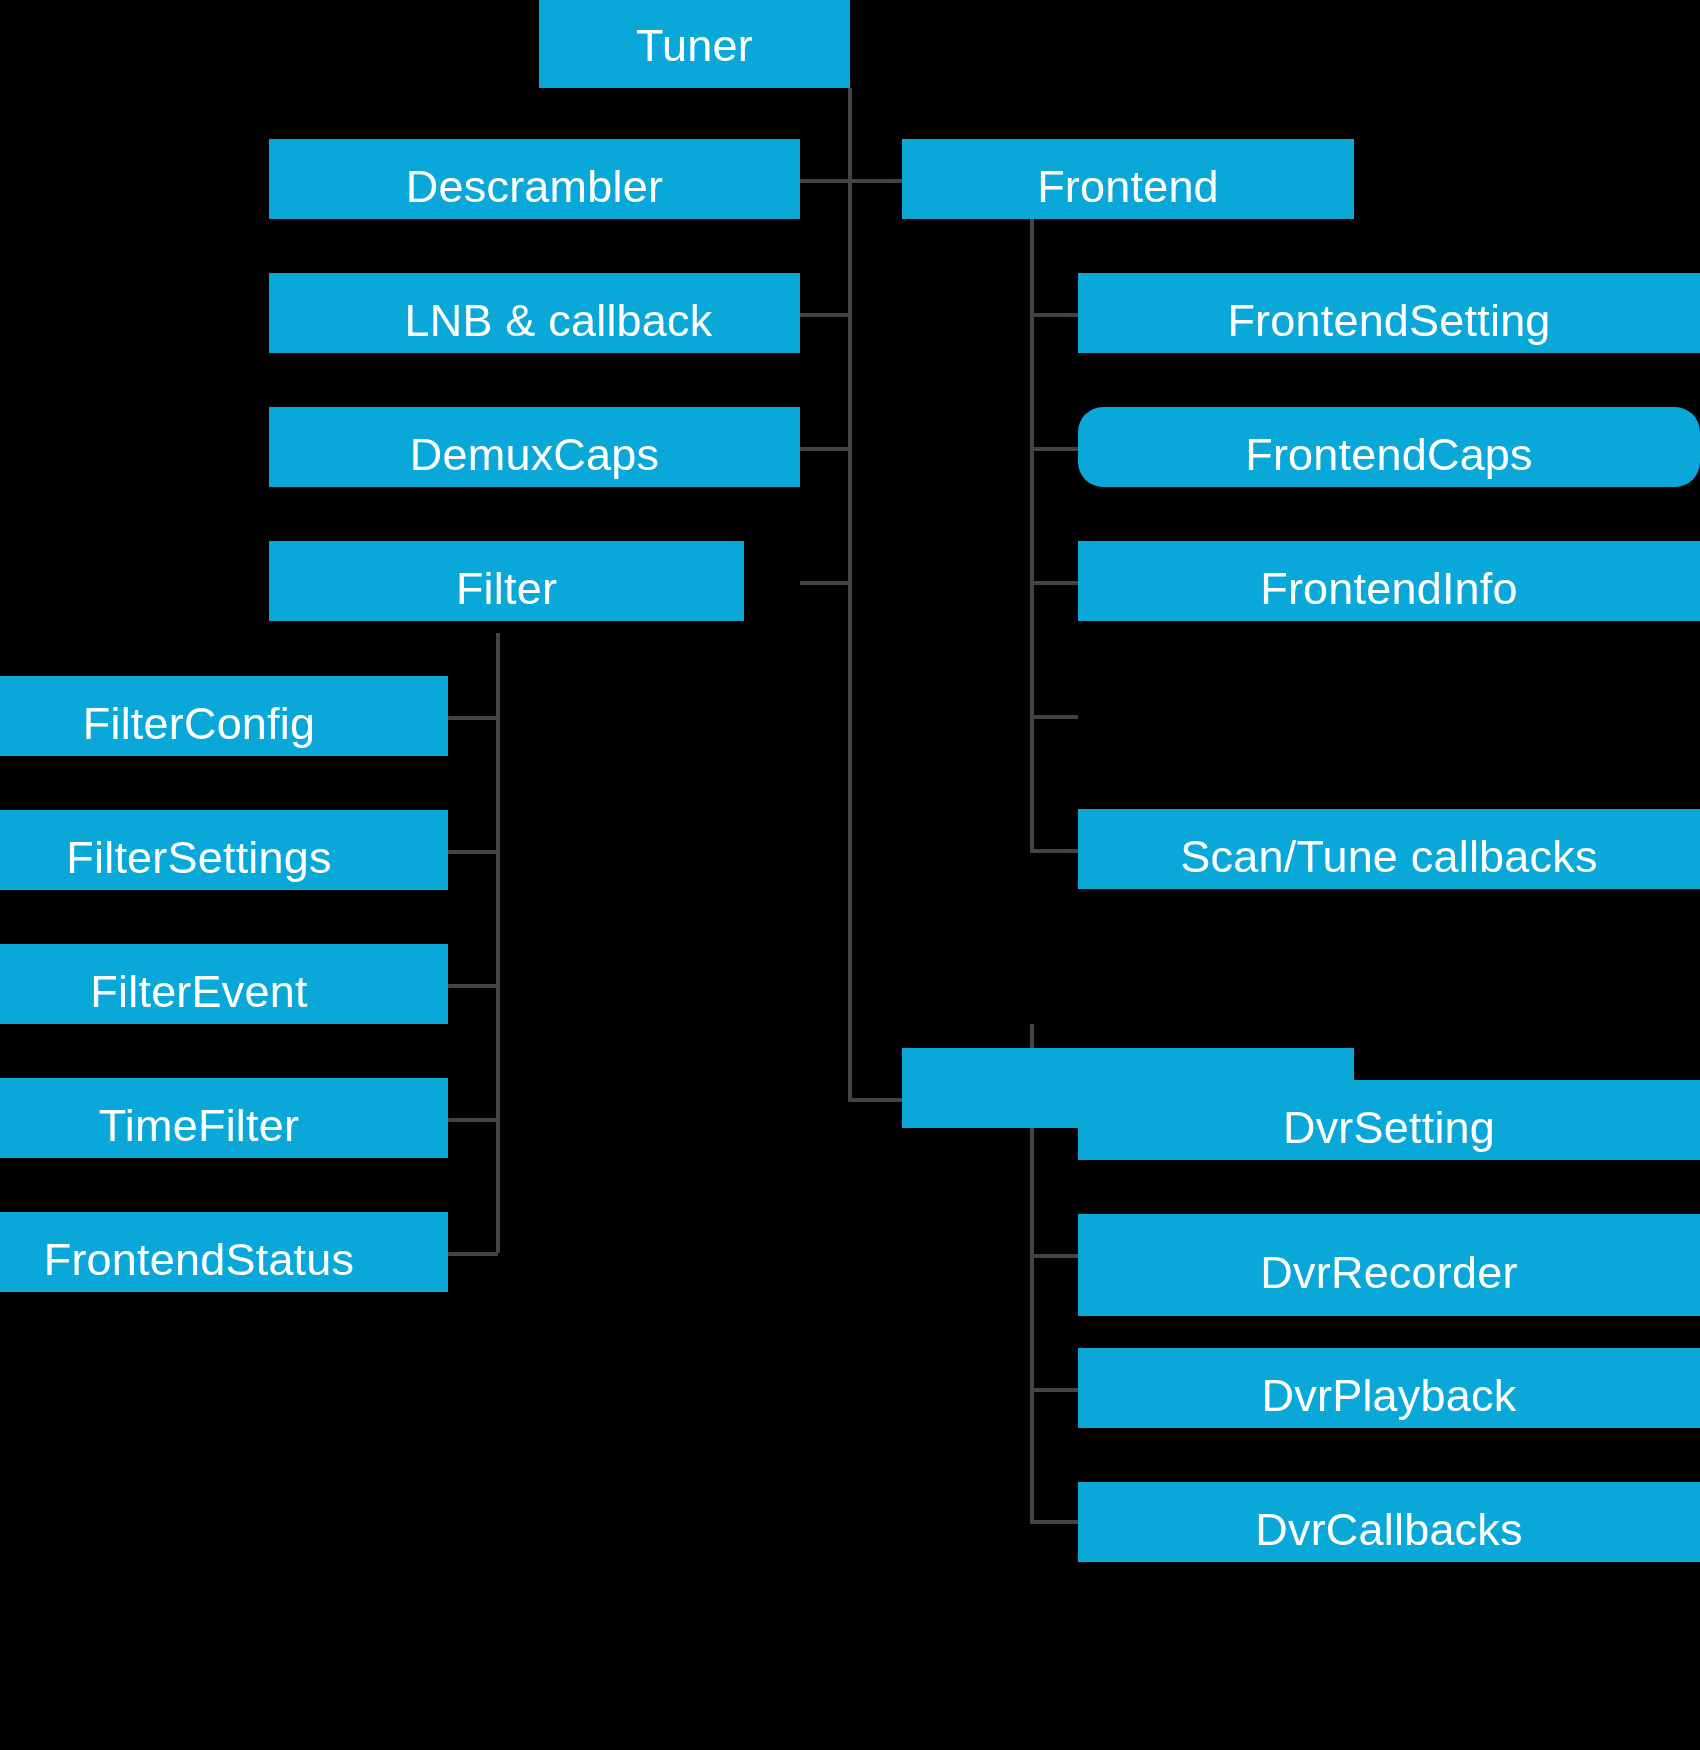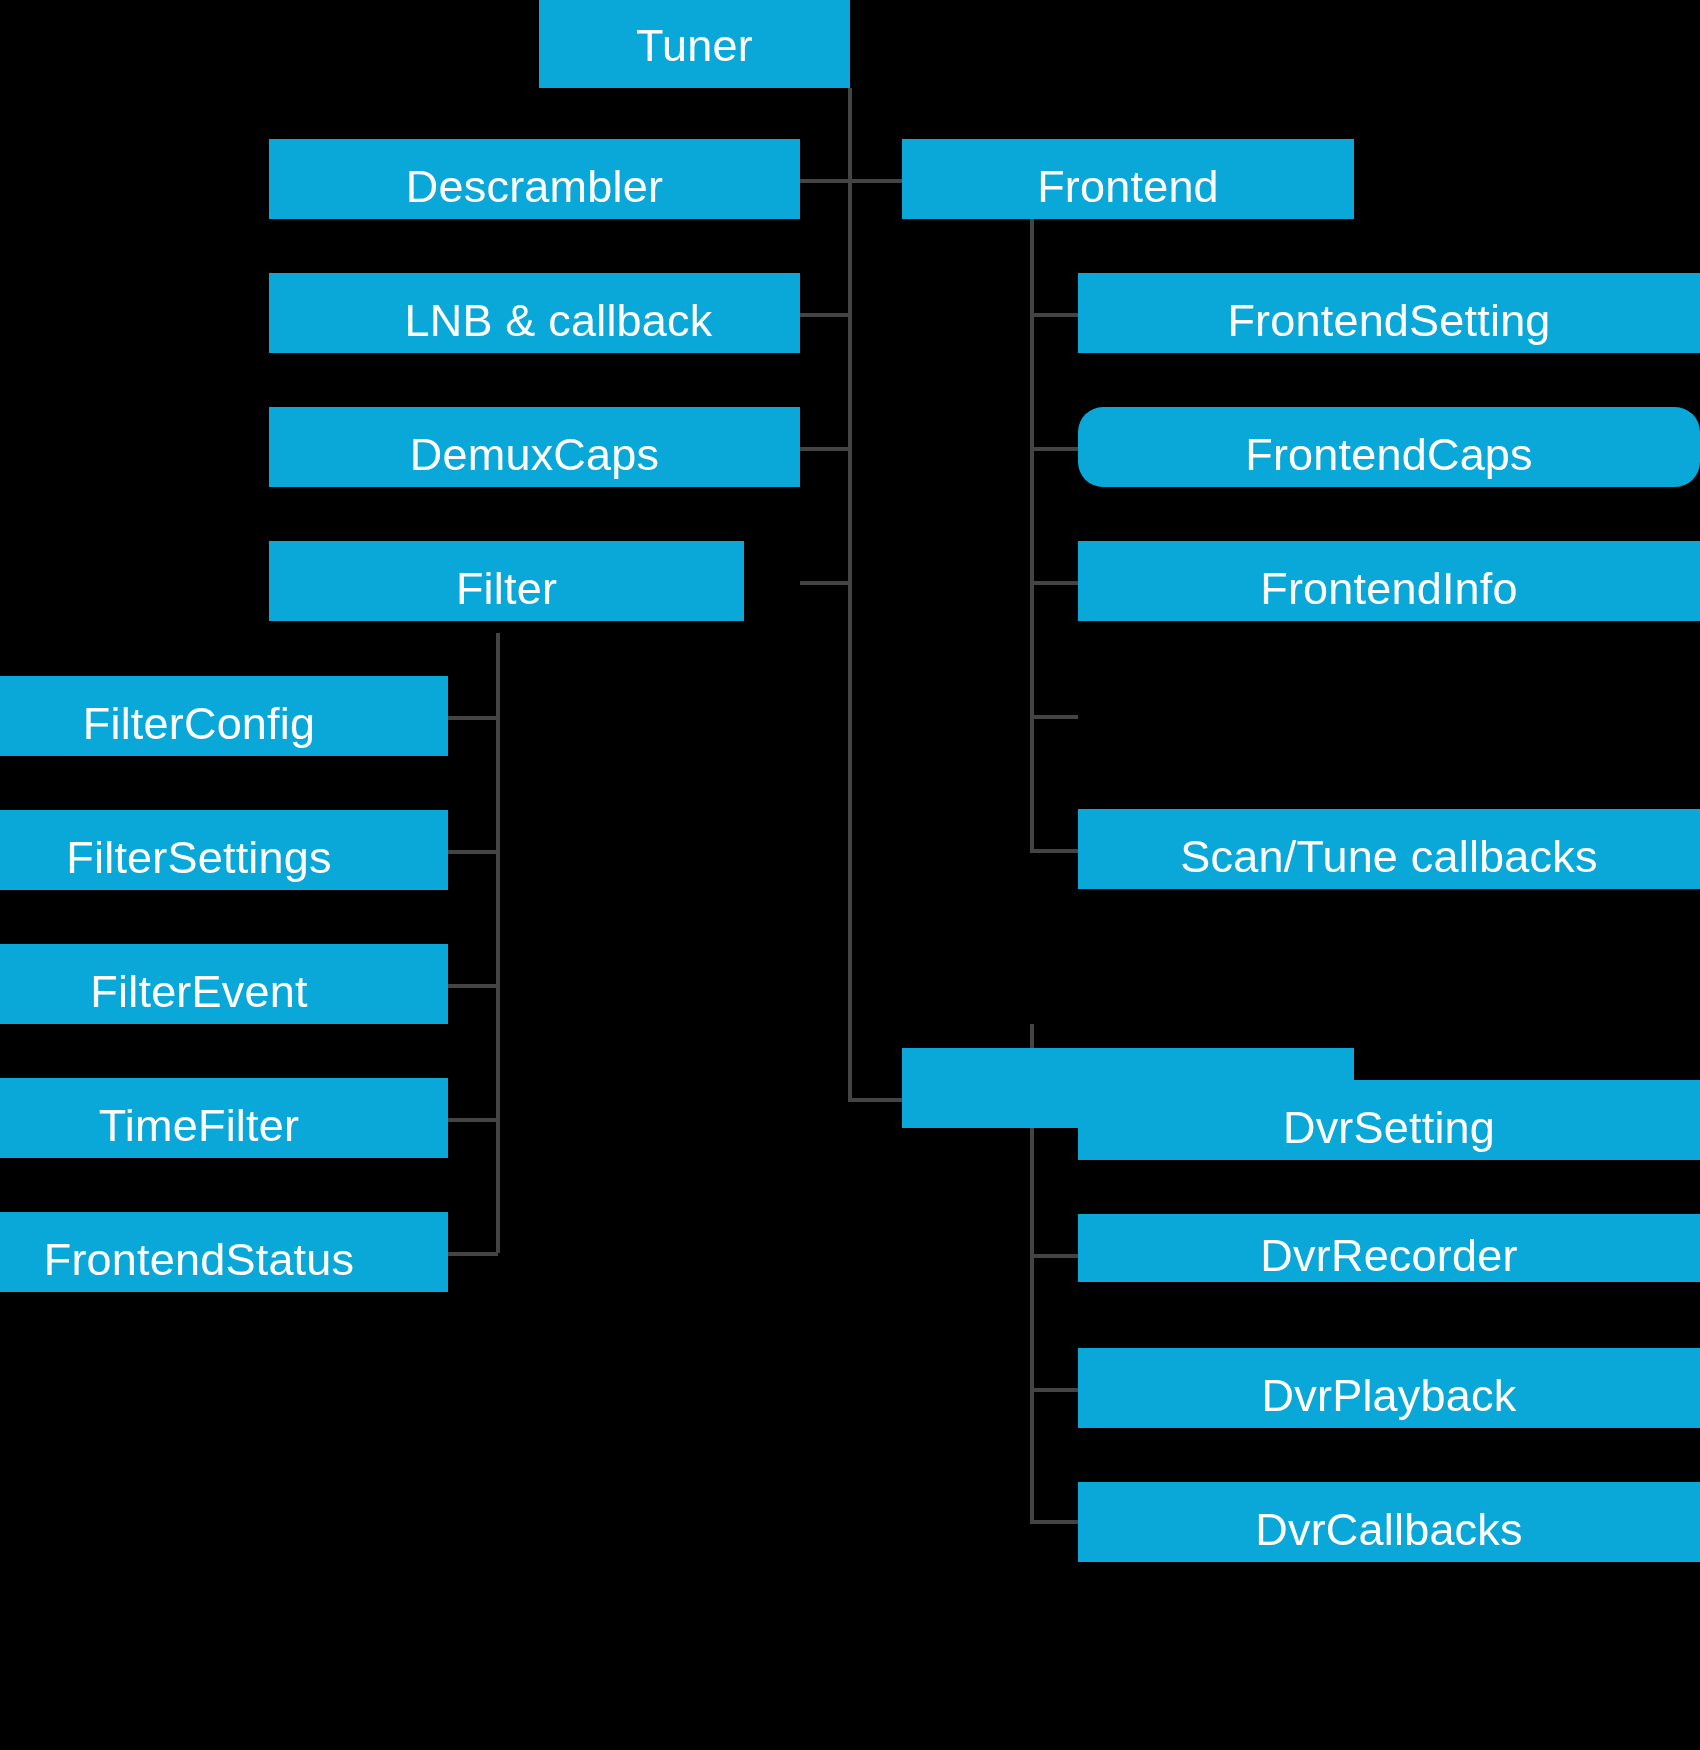--- a/index.html
+++ b/index.html
@@ -132,21 +132,21 @@
   <div class="node" style="left:1078px; top:541px; width:622px; height:80px;">
     <span class="label">FrontendInfo</span>
   </div>
   <div class="node" style="left:1078px; top:809px; width:622px; height:80px;">
     <span class="label">Scan/Tune callbacks</span>
   </div>
 
   <div class="node" style="left:1078px; top:1080px; width:622px; height:80px;">
     <span class="label">DvrSetting</span>
   </div>
-  <div class="node" style="left:1078px; top:1214px; width:622px; height:68px;">
+  <div class="node" style="left:1078px; top:1214px; width:622px; height:102px;">
     <span class="label">DvrRecorder</span>
   </div>
   <div class="node" style="left:1078px; top:1348px; width:622px; height:80px;">
     <span class="label">DvrPlayback</span>
   </div>
   <div class="node" style="left:1078px; top:1482px; width:622px; height:80px;">
     <span class="label">DvrCallbacks</span>
   </div>
 
 </div>

